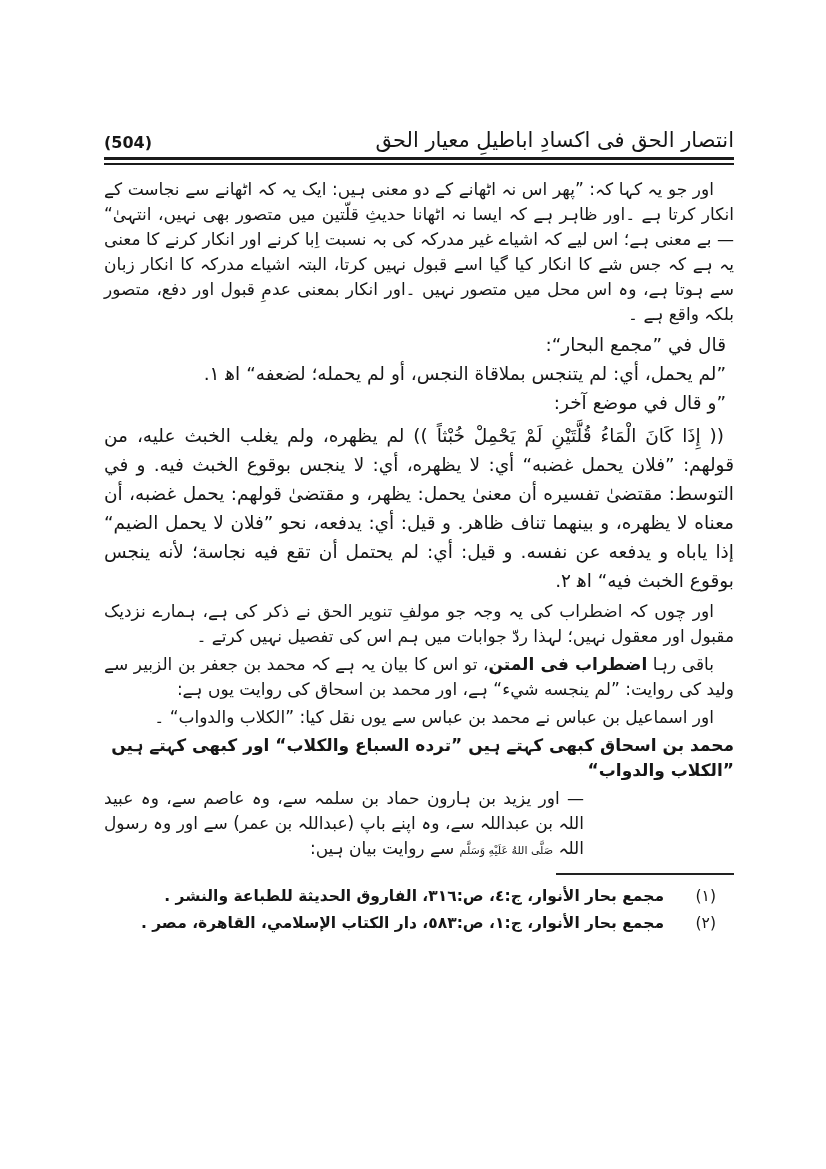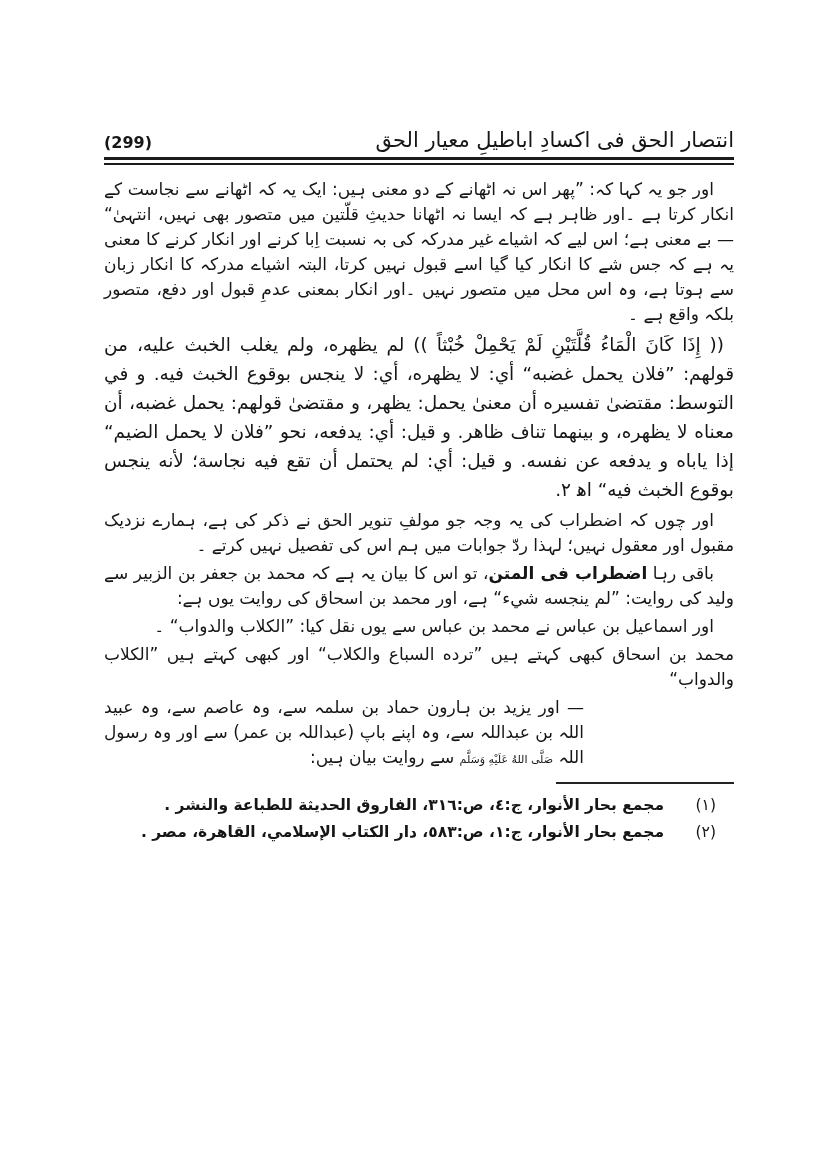--- a/index.html
+++ b/index.html
@@ -46,21 +46,21 @@
   
   .body-text{margin-top:12px;}
   .urdu-para{
     font-size:17px;
     line-height:25px;
     text-align:justify;
     margin:0 0 3px 0;
     text-indent:20px;
   }
   .urdu-para.no-indent{text-indent:0;}
-  .urdu-para.single{}
+  .urdu-para.single{text-align:right;font-weight:bold;}
   .hanging{
     padding-right:150px;
     text-indent:-150px;
   }
   .arabic-quote{
     font-size:18.5px;
     line-height:29px;
     text-align:justify;
     margin:2px 0 4px 0;
   }
@@ -103,28 +103,33 @@
   }
 </style>
 </head>
 <body>
 
 <div class="sheet">
   <div class="content">
 
     <div class="header">
       <div class="book-title">انتصار الحق فی اکسادِ اباطیلِ معیار الحق</div>
-      <div class="page-number">(299)</div>
+      <div class="page-number">(504)</div>
     </div>
     <div class="double-rule"></div>
 
     <div class="body-text">
 
       <p class="urdu-para">اور جو یہ کہا کہ: ”پھر اس نہ اٹھانے کے دو معنی ہیں: ایک یہ کہ اٹھانے سے نجاست کے انکار کرتا ہے ۔اور ظاہر ہے کہ ایسا نہ اٹھانا حدیثِ قلّتین میں متصور بھی نہیں، انتہیٰ“ — بے معنی ہے؛ اس لیے کہ اشیاے غیر مدرکہ کی بہ نسبت اِبا کرنے اور انکار کرنے کا معنی یہ ہے کہ جس شے کا انکار کیا گیا اسے قبول نہیں کرتا، البتہ اشیاے مدرکہ کا انکار زبان سے ہوتا ہے، وہ اس محل میں متصور نہیں ۔اور انکار بمعنی عدمِ قبول اور دفع، متصور بلکہ واقع ہے ۔</p>
 
+      <div class="arabic-quote">
+        <span class="intro-line">قال في ”مجمع البحار“:</span>
+        <span class="intro-line">”لم يحمل، أي: لم يتنجس بملاقاة النجس، أو لم يحمله؛ لضعفه“ اه‍ ١.</span>
+        <span class="intro-line">”و قال في موضع آخر:</span>
+      </div>
 
       <p class="arabic-quote block">(( إِذَا كَانَ الْمَاءُ قُلَّتَيْنِ لَمْ يَحْمِلْ خُبْثاً )) لم يظهره، ولم يغلب الخبث عليه، من قولهم: ”فلان يحمل غضبه“ أي: لا يظهره، أي: لا ينجس بوقوع الخبث فيه. و في التوسط: مقتضىٰ تفسيره أن معنىٰ يحمل: يظهر، و مقتضىٰ قولهم: يحمل غضبه، أن معناه لا يظهره، و بينهما تناف ظاهر. و قيل: أي: يدفعه، نحو ”فلان لا يحمل الضيم“ إذا ياباه و يدفعه عن نفسه. و قيل: أي: لم يحتمل أن تقع فيه نجاسة؛ لأنه ينجس بوقوع الخبث فيه“ اه‍ ٢.</p>
 
       <p class="urdu-para">اور چوں کہ اضطراب کی یہ وجہ جو مولفِ تنویر الحق نے ذکر کی ہے، ہمارے نزدیک مقبول اور معقول نہیں؛ لہذا ردّ جوابات میں ہم اس کی تفصیل نہیں کرتے ۔</p>
 
       <p class="urdu-para"><span>باقی رہا </span><span class="bold">اضطراب فی المتن</span><span>، تو اس کا بیان یہ ہے کہ محمد بن جعفر بن الزبیر سے ولید کی روایت: ”لم ینجسه شيء“ ہے، اور محمد بن اسحاق کی روایت یوں ہے:</span></p>
 
 
       <p class="urdu-para">اور اسماعیل بن عباس نے محمد بن عباس سے یوں نقل کیا: ”الكلاب والدواب“ ۔</p>
 

